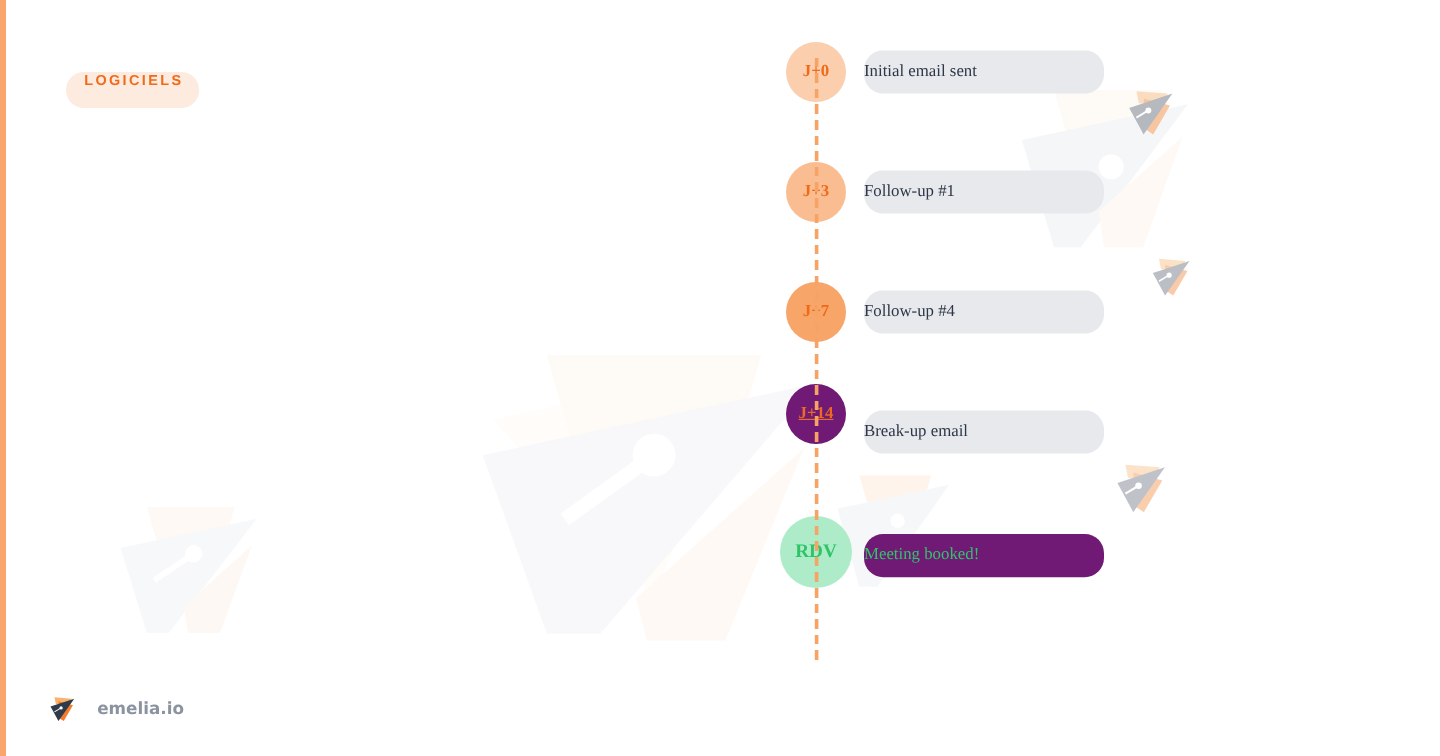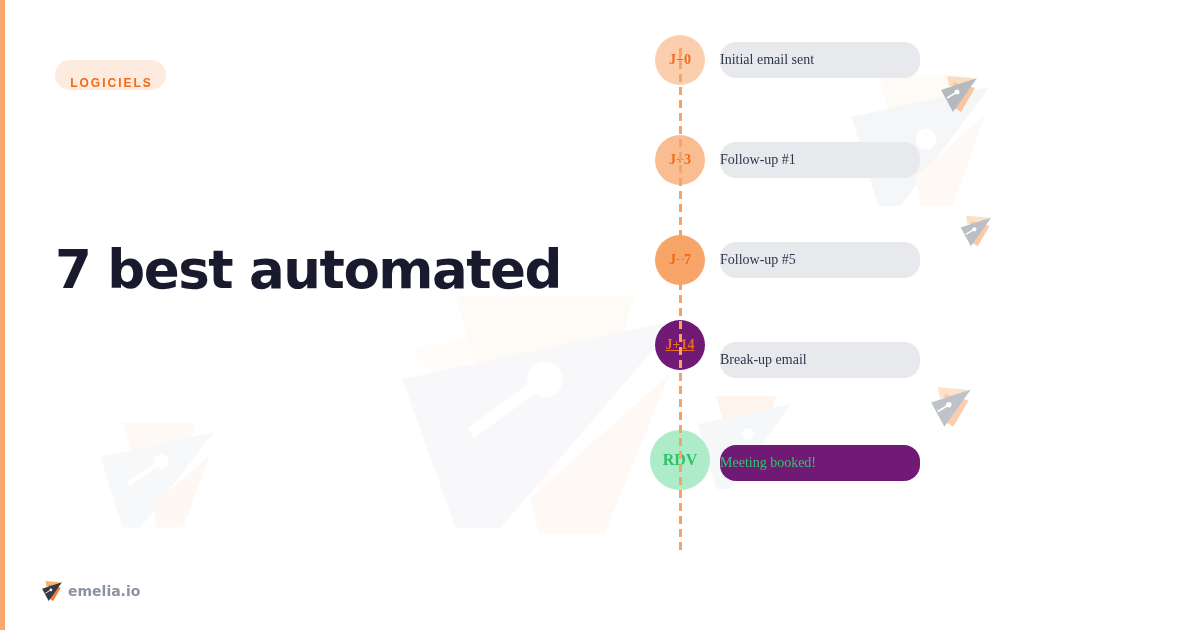--- a/index.html
+++ b/index.html
@@ -8,33 +8,33 @@
 
     .accent-bar { position: absolute; left: 0; top: 0; width: 5px; height: 630px; background: #f9a66c; }
 
     .deco { position: absolute; }
     .deco svg { display: block; width: 100%; height: 100%; }
 
     .category-pill {
       position: absolute; left: 55px; top: 60px; width: 111px; height: 30px;
       border-radius: 15px; background: #fdebdf; color: #f06a1a;
       font-family: "Liberation Sans", sans-serif; font-weight: 700; font-size: 12px;
-      letter-spacing: 2px; display: flex; align-items: flex-end; justify-content: center;
+      letter-spacing: 2px; display: flex; align-items: flex-start; justify-content: center;
       padding-left: 2px;
     }
 
     .headline {
       position: absolute; left: 55px; top: 238px; width: 600px;
       font-family: "DejaVu Sans", sans-serif; font-weight: 700; font-size: 53px;
       line-height: 63px; color: #1a1a2e; letter-spacing: -1.5px;
     }
     .headline .line { display: block; white-space: nowrap; }
     .headline .accent { color: #f26b13; }
 
-    .brand { position: absolute; left: 41px; top: 580px; display: flex; align-items: center; gap: 5px; }
+    .brand { position: absolute; left: 41px; top: 580px; display: flex; align-items: center; gap: 18px; }
     .brand-logo { width: 22px; height: 22px; }
     .brand-name { font-family: "DejaVu Sans", sans-serif; font-weight: 700; font-size: 14px; color: #8b93a1; }
 
     .timeline-line {
       position: absolute; left: 678.5px; top: 48px; width: 3px; height: 502px;
       background: repeating-linear-gradient(to bottom, #f6a366 0 8px, transparent 8px 13px);
       z-index: 3;
     }
 
     .step-circle {
@@ -119,21 +119,20 @@
     <circle cx="18" cy="18" r="2.5" fill="#ffffff"></circle>
     <path d="M18 18 L8 24" stroke="#ffffff" stroke-width="1.6"></path>
   </svg>
 </div>
 
 <div class="category-pill">
   <span>LOGICIELS</span>
 </div>
 
 <h1 class="headline">
-  <span class="line">7 best automated</span>
 </h1>
 
 <div class="brand">
   <svg class="brand-logo" viewBox="0 0 40 40">
     <path d="M8 2 L34 4 L30 14 L10 12 Z" fill="#f9b36d"></path>
     <path d="M14 8 L36 14 L22 38 L16 34 Z" fill="#f47c2c"></path>
     <path d="M2 16 L38 4 L14 38 Z" fill="#2f3a4a"></path>
     <circle cx="18" cy="18" r="2.5" fill="#ffffff"></circle>
     <path d="M18 18 L8 24" stroke="#ffffff" stroke-width="1.6"></path>
   </svg>
@@ -153,21 +152,21 @@
   <span>J+3</span>
 </div>
 <div class="step-box" style="top:142px;">
   <span>Follow-up #1</span>
 </div>
 
 <div class="step-circle" style="left:655px; top:235px; background:#f7a569; color:#f06a1a;">
   <span>J+7</span>
 </div>
 <div class="step-box" style="top:242px;">
-  <span>Follow-up #5</span>
+  <span>Follow-up #4</span>
 </div>
 
 <div class="step-circle" style="left:655px; top:320px; background:#701a75; color:#ea6a20;text-decoration:underline;">
   <span>J+14</span>
 </div>
 <div class="step-box" style="top:342px;">
   <span>Break-up email</span>
 </div>
 
 <div class="step-circle rdv" style="left:650px; top:430px; background:#aeebc8; color:#2fc46a;">

